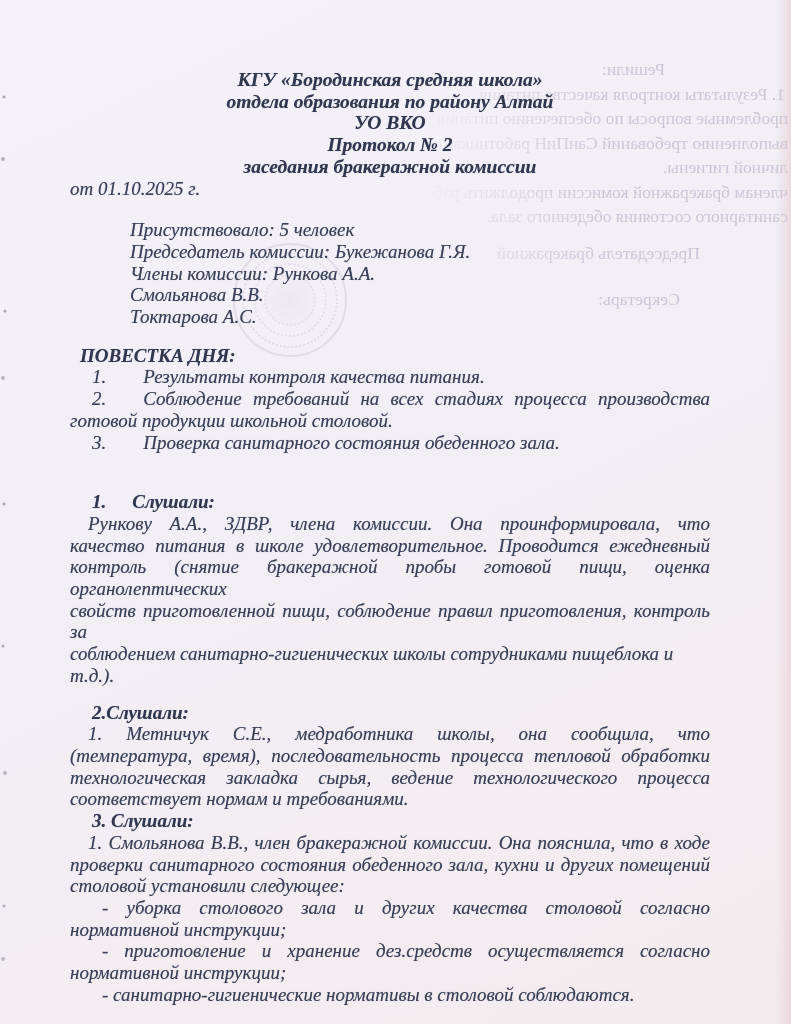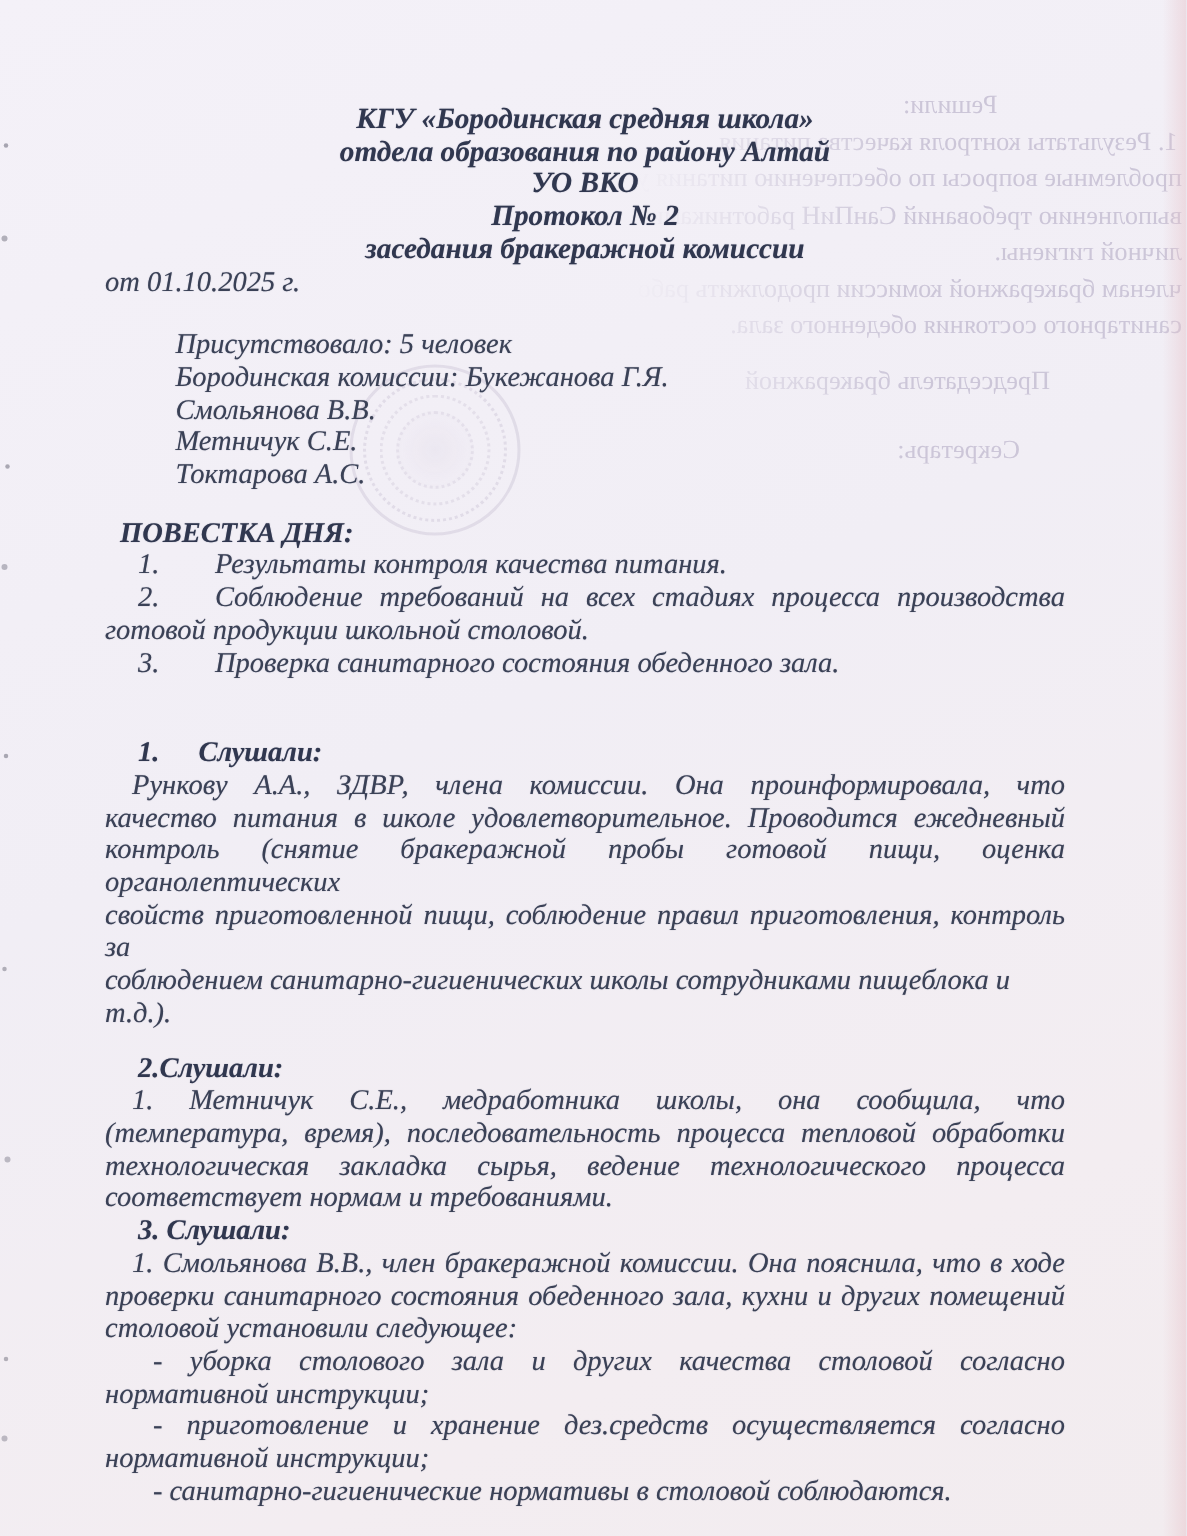--- a/index.html
+++ b/index.html
@@ -45,21 +45,21 @@
   
   .content{
     position:absolute;left:70px;top:69px;width:640px;
     font-size:19px;line-height:21.7px;color:var(--ink,#3a4156);
     text-shadow:0 0 0.7px rgba(55,62,90,0.5);
     font-style:italic;
   }
   .b{font-weight:bold;color:var(--ink_bold,#30374f);}
   .hdr{text-align:center;font-weight:bold;font-size:19.5px;color:var(--ink_bold,#30374f);}
   .date{text-align:left;padding-right:6px;}
-  .attendees{margin-top:20px;margin-left:47px;}
+  .attendees{margin-top:20px;margin-left:60px;}
   .agenda{margin-top:17px;}
   .agt{text-indent:10px;}
   .jl{text-align:justify;text-align-last:justify;}
   .ind{text-indent:18px;}
   .ind2{text-indent:32px;}
   .anum{text-indent:22px;}
   .sh{text-indent:22px;}
   .tab{display:inline-block;width:37px;}
   .tab2{display:inline-block;width:26px;}
   .s1{margin-top:38px;}
@@ -99,23 +99,23 @@
       <div>отдела образования по району Алтай</div>
       <div>УО ВКО</div>
       <div>Протокол № 2</div>
       <div>заседания бракеражной комиссии</div>
     </div>
 
     <div class="date">от 01.10.2025 г.</div>
 
     <div class="attendees">
       <div>Присутствовало: 5 человек</div>
-      <div>Бородинская комиссии: Букежанова Г.Я.</div>
+      <div>Председатель комиссии: Букежанова Г.Я.</div>
+      <div>Члены комиссии: Рункова А.А.</div>
       <div>Смольянова В.В.</div>
-      <div>Метничук С.Е.</div>
       <div>Токтарова А.С.</div>
     </div>
 
     <div class="agenda">
       <div class="b agt">ПОВЕСТКА ДНЯ:</div>
       <div class="anum"><span>1.</span><span class="tab"></span><span>Результаты контроля качества питания.</span></div>
       <div class="anum jl"><span>2.</span><span class="tab"></span><span>Соблюдение требований на всех стадиях процесса производства</span></div>
       <div>готовой продукции школьной столовой.</div>
       <div class="anum"><span>3.</span><span class="tab"></span><span>Проверка санитарного состояния обеденного зала.</span></div>
     </div>

